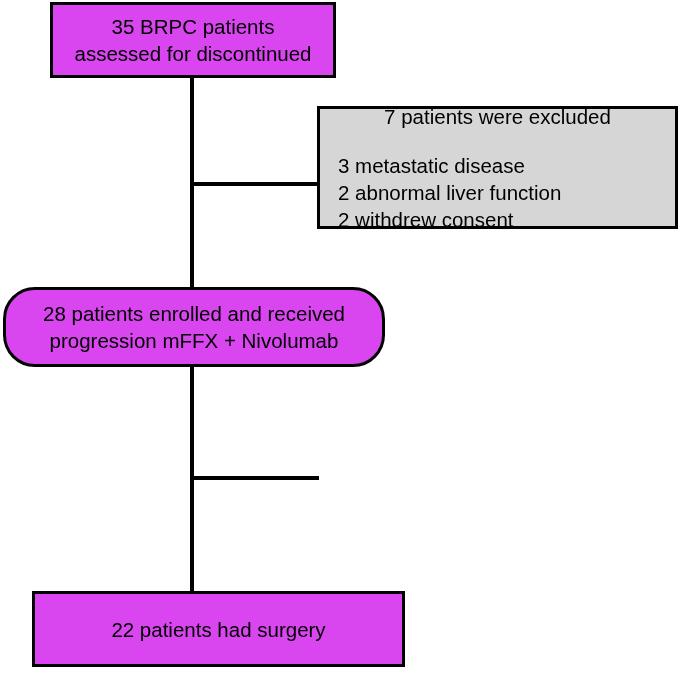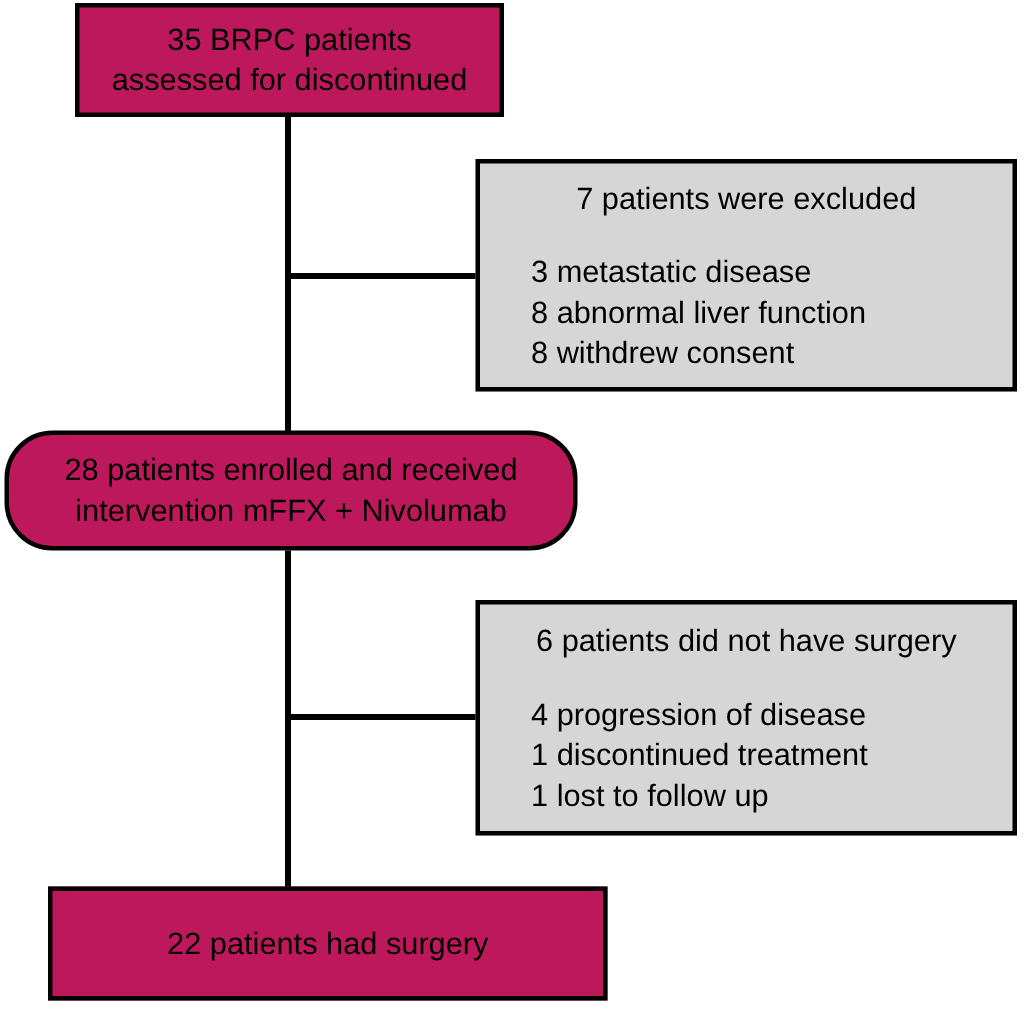--- a/index.html
+++ b/index.html
@@ -13,21 +13,21 @@
     height: 674px;
     background: #ffffff;
     font-family: "Liberation Sans", sans-serif;
     color: #000000;
     overflow: hidden;
   }
   .node {
     position: absolute;
     box-sizing: border-box;
     border: 3px solid #000000;
-    background: #be185d;
+    background: #d946ef;
     display: flex;
     flex-direction: column;
     justify-content: center;
   }
   .node.shaded {
     background: #d6d6d6;
   }
   .node-text {
     font-size: 20.5px;
     line-height: 27px;
@@ -38,21 +38,20 @@
     font-size: 20.5px;
     line-height: 27px;
     text-align: center;
     margin-bottom: 22px;
   }
   .excl-list {
     font-size: 20.5px;
     line-height: 27px;
     text-align: left;
     padding-left: 18px;
-    margin-left: 16px;
   }
   .connector {
     position: absolute;
     background: #000000;
   }
 </style>
 </head>
 <body>
 
 <div id="diagram">
@@ -63,36 +62,30 @@
 
   <div class="connector" style="left:190px; top:367px; width:4px; height:227px;"></div>
 
   <div class="connector" style="left:190px; top:476px; width:129px; height:4px;"></div>
 
   <div class="node" style="left:50px; top:2px; width:286px; height:76px;">
     <div class="node-text">35 BRPC patients</div>
     <div class="node-text">assessed for discontinued</div>
   </div>
 
-  <div class="node shaded" style="left:317px; top:106px; width:361px; height:155px;">
+  <div class="node shaded" style="left:317px; top:106px; width:361px; height:123px;">
     <div class="excl-head">7 patients were excluded</div>
     <div class="excl-list">3 metastatic disease</div>
-    <div class="excl-list">8 abnormal liver function</div>
-    <div class="excl-list">8 withdrew consent</div>
+    <div class="excl-list">2 abnormal liver function</div>
+    <div class="excl-list">2 withdrew consent</div>
   </div>
 
   <div class="node" style="left:3px; top:287px; width:382px; height:80px;border-radius:32px;">
     <div class="node-text">28 patients enrolled and received</div>
-    <div class="node-text">intervention mFFX + Nivolumab</div>
+    <div class="node-text">progression mFFX + Nivolumab</div>
   </div>
 
-  <div class="node shaded" style="left:317px; top:400px; width:361px; height:157px;">
-    <div class="excl-head">6 patients did not have surgery</div>
-    <div class="excl-list">4 progression of disease</div>
-    <div class="excl-list">1 discontinued treatment</div>
-    <div class="excl-list">1 lost to follow up</div>
-  </div>
 
   <div class="node" style="left:32px; top:591px; width:373px; height:76px;">
     <div class="node-text">22 patients had surgery</div>
   </div>
 
 </div>
 
 </body></html>

